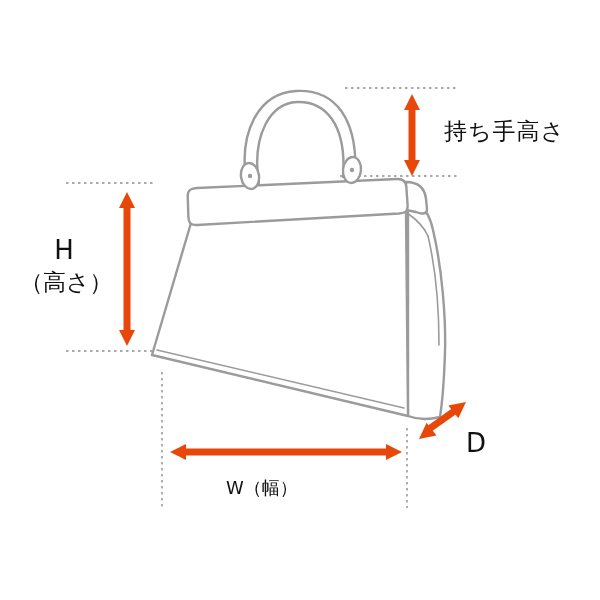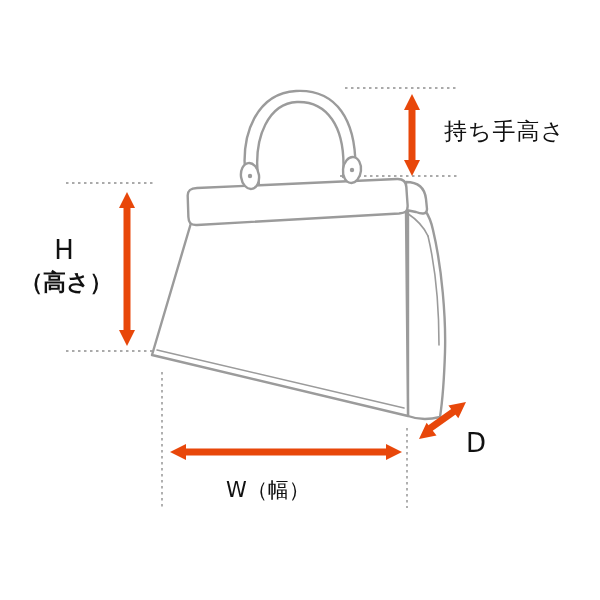--- a/index.html
+++ b/index.html
@@ -25,22 +25,22 @@
   .bag-line{fill:none;stroke:var(--line-art);stroke-width:2.4;stroke-linecap:round;}
   .bag-thin{fill:none;stroke:var(--line-art);stroke-width:1.6;stroke-linecap:round;}
   .bag-dot{fill:var(--line-art);stroke:none;}
   .guide{fill:none;stroke:var(--guide);stroke-width:1.4;stroke-dasharray:2.5 3.5;}
   .arrow-shaft{stroke:var(--arrow);stroke-width:7;fill:none;}
   .arrow-head{fill:var(--arrow);stroke:none;}
   .label{position:absolute;color:var(--text);white-space:nowrap;}
   .label-handle{left:444px;top:116px;font-size:23px;letter-spacing:1px;}
   .label-h{left:20px;top:234px;width:88px;text-align:center;line-height:1.3;}
   .label-h .big{font-size:26px;}
-  .label-h .sub{font-size:23px;font-weight:bold;}
-  .label-w{left:226px;top:476px;font-size:21px;}
+  .label-h .sub{font-size:23px;}
+  .label-w{left:226px;top:476px;font-size:18px;}
   .label-d{left:460px;top:427px;line-height:1.25;}
   .label-d .big{font-size:26px;padding-left:6px;}
   .label-d .sub{font-size:23px;}
 </style>
 </head>
 <body>
 
 <div id="stage">
 
   <svg width="600" height="600" viewBox="0 0 600 600">

